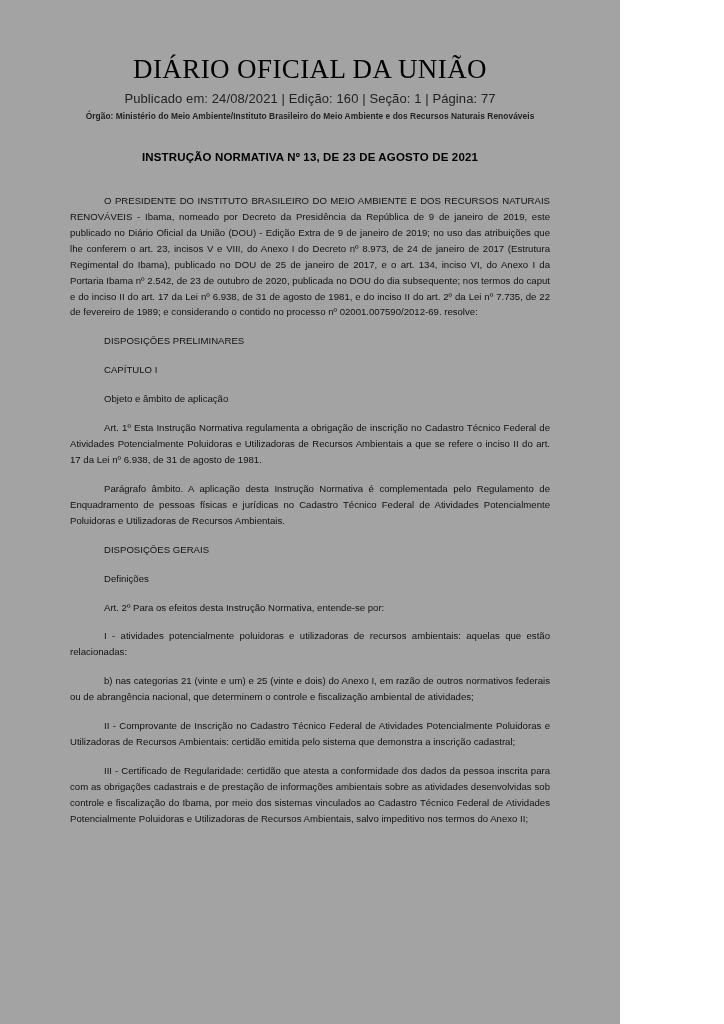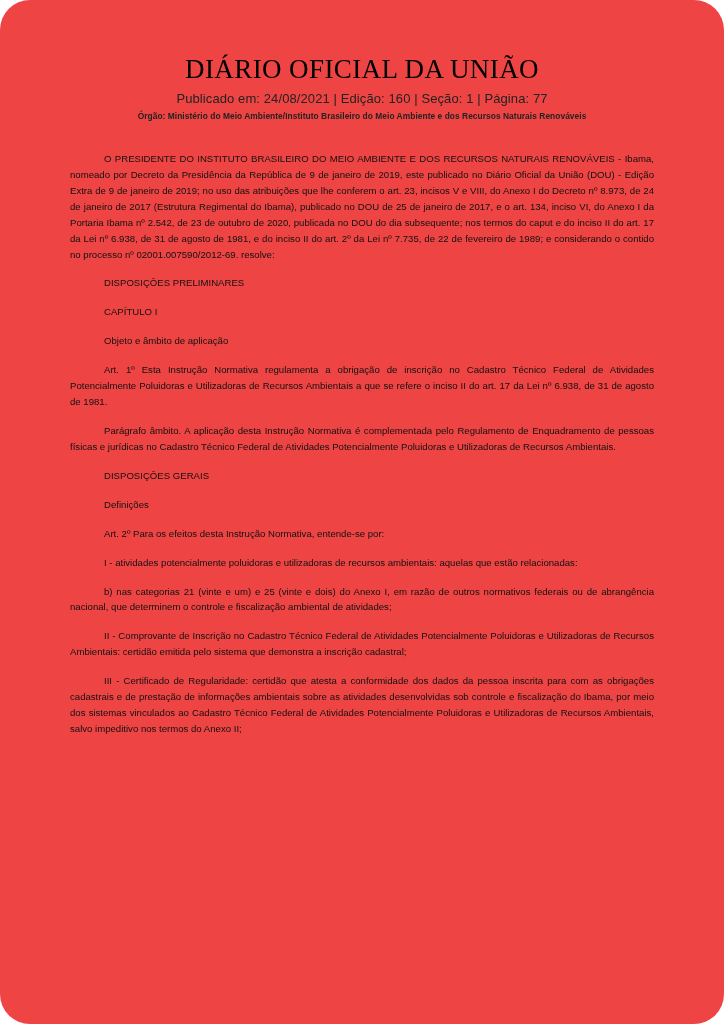--- a/index.html
+++ b/index.html
@@ -9,27 +9,26 @@
   }
   body {
     width: 724px;
     height: 1024px;
     font-family: "Liberation Sans", sans-serif;
     color: #1a1a1a;
     -webkit-font-smoothing: antialiased;
   }
   .page {
     position: relative;
-    width: 724px;
+    width: 620px;
     height: 1024px;
     box-sizing: border-box;
     padding: 40px 70px 20px 70px;
-    background: #ef4444;
+    background: #a3a3a3;
     overflow: hidden;
-    border-radius: 30px;
   }
   .masthead {
     text-align: center;
     font-family: "Liberation Serif", serif;
     font-size: 27px;
     letter-spacing: 0.4px;
     color: #000;
     margin: 14px 0 6px 0;
     font-weight: 400;
   }
@@ -89,20 +88,21 @@
 <body>
 
 <div class="page">
 
   <h1 class="masthead">DIÁRIO OFICIAL DA UNIÃO</h1>
 
   <div class="meta-line">Publicado em: 24/08/2021 | Edição: 160 | Seção: 1 | Página: 77</div>
 
   <div class="organ-line">Órgão: Ministério do Meio Ambiente/Instituto Brasileiro do Meio Ambiente e dos Recursos Naturais Renováveis</div>
 
+  <h2 class="doc-title">INSTRUÇÃO NORMATIVA Nº 13, DE 23 DE AGOSTO DE 2021</h2>
 
 
   <div class="body-block">
     <p class="para indent resolve">O PRESIDENTE DO INSTITUTO BRASILEIRO DO MEIO AMBIENTE E DOS RECURSOS NATURAIS RENOVÁVEIS - Ibama, nomeado por Decreto da Presidência da República de 9 de janeiro de 2019, este publicado no Diário Oficial da União (DOU) - Edição Extra de 9 de janeiro de 2019; no uso das atribuições que lhe conferem o art. 23, incisos V e VIII, do Anexo I do Decreto nº 8.973, de 24 de janeiro de 2017 (Estrutura Regimental do Ibama), publicado no DOU de 25 de janeiro de 2017, e o art. 134, inciso VI, do Anexo I da Portaria Ibama nº 2.542, de 23 de outubro de 2020, publicada no DOU do dia subsequente; nos termos do caput e do inciso II do art. 17 da Lei nº 6.938, de 31 de agosto de 1981, e do inciso II do art. 2º da Lei nº 7.735, de 22 de fevereiro de 1989; e considerando o contido no processo nº 02001.007590/2012-69. resolve:</p>
     <p class="para heading">DISPOSIÇÕES PRELIMINARES</p>
     <p class="para heading">CAPÍTULO I</p>
     <p class="para heading">Objeto e âmbito de aplicação</p>
     <p class="para indent">Art. 1º Esta Instrução Normativa regulamenta a obrigação de inscrição no Cadastro Técnico Federal de Atividades Potencialmente Poluidoras e Utilizadoras de Recursos Ambientais a que se refere o inciso II do art. 17 da Lei nº 6.938, de 31 de agosto de 1981.</p>
     <p class="para indent">Parágrafo âmbito. A aplicação desta Instrução Normativa é complementada pelo Regulamento de Enquadramento de pessoas físicas e jurídicas no Cadastro Técnico Federal de Atividades Potencialmente Poluidoras e Utilizadoras de Recursos Ambientais.</p>
     <p class="para heading">DISPOSIÇÕES GERAIS</p>

